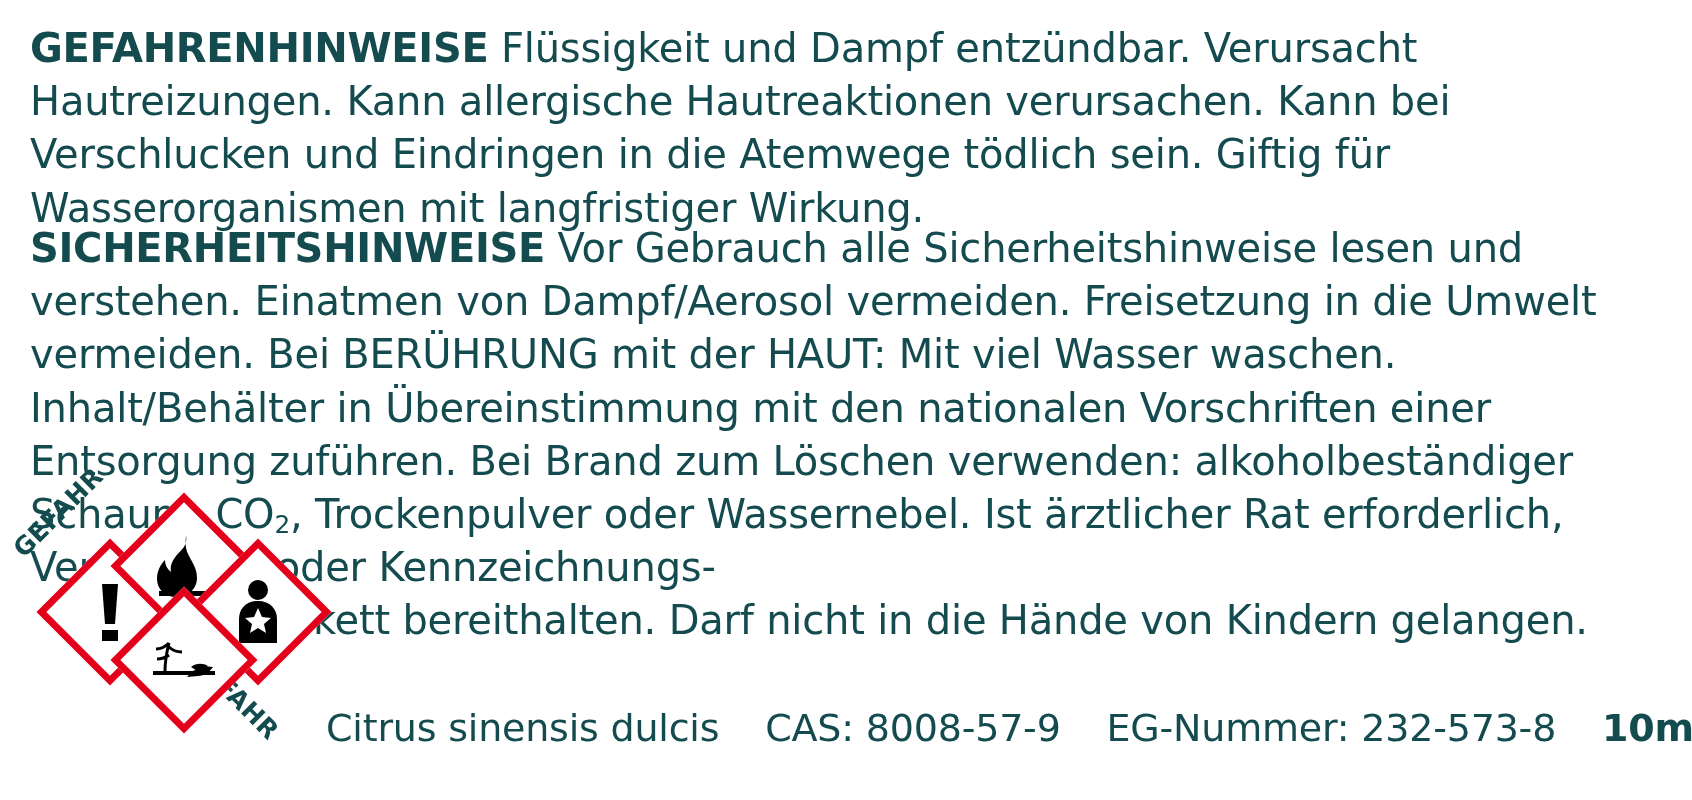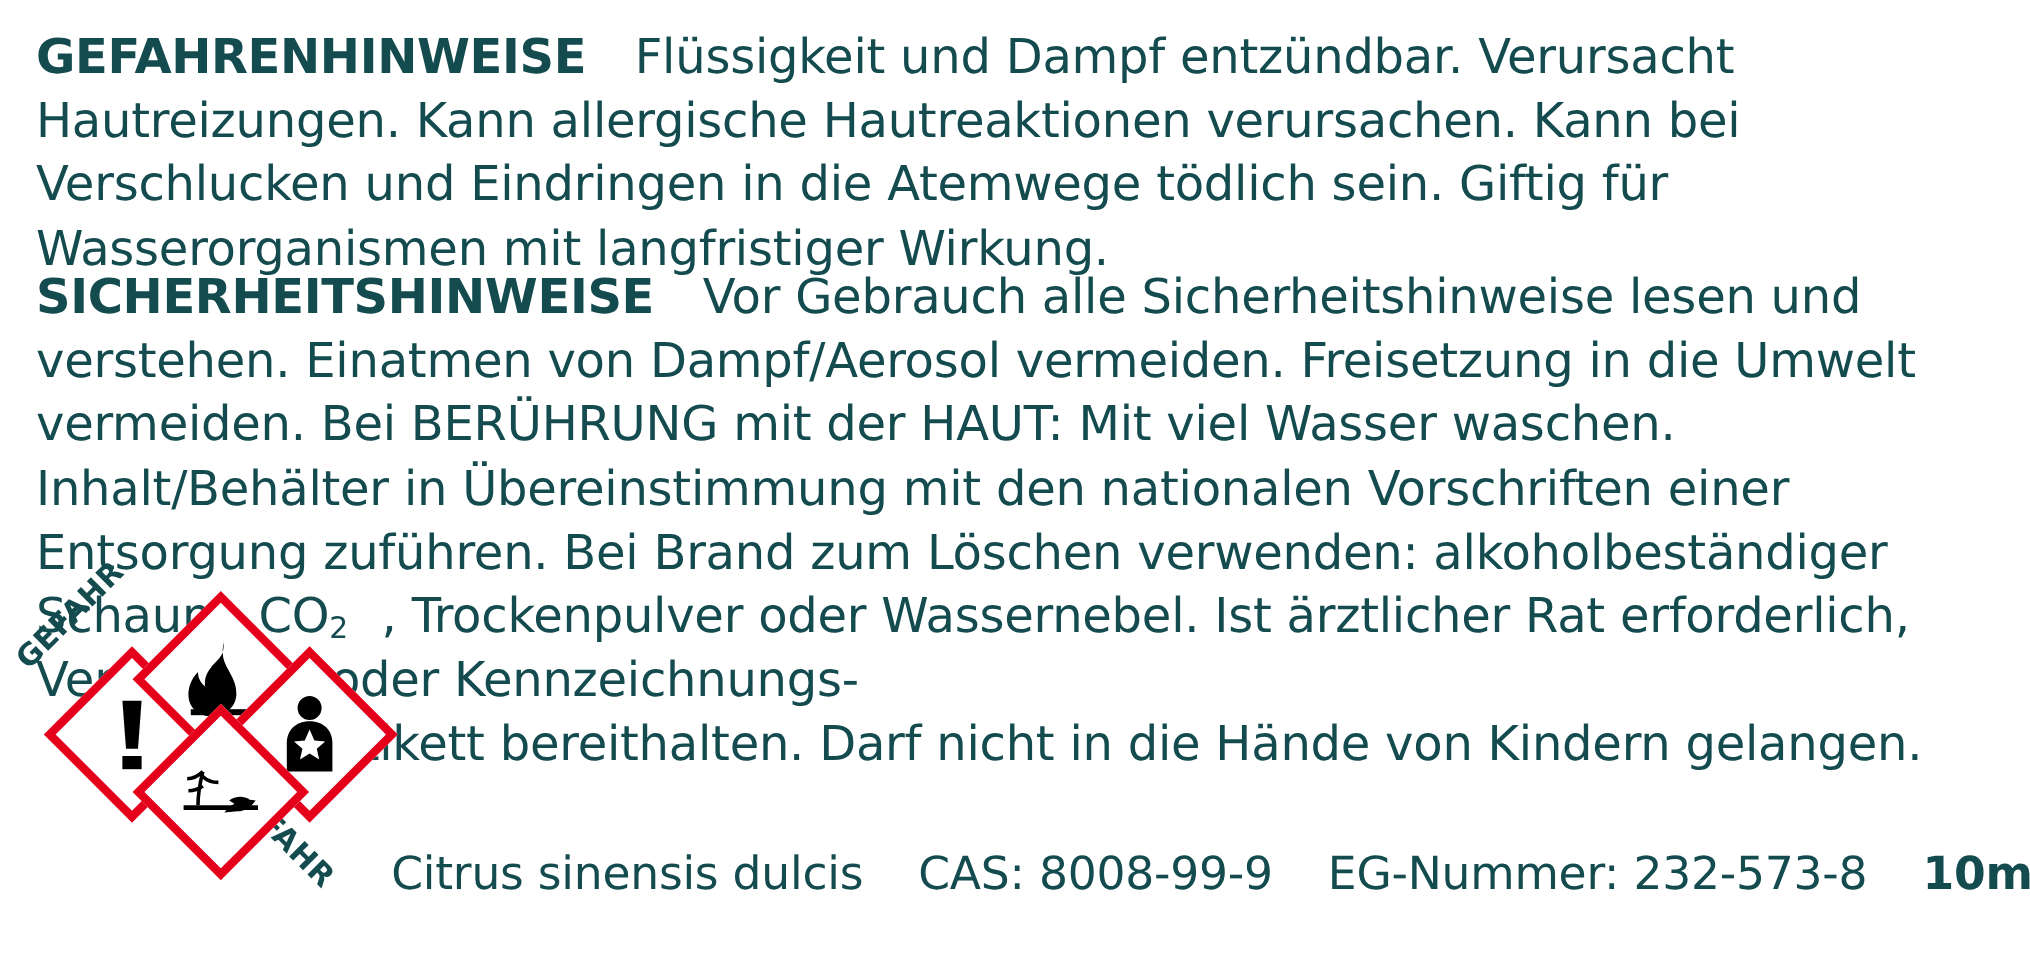--- a/index.html
+++ b/index.html
@@ -33,21 +33,20 @@
     letter-spacing: -0.2px;
   }
   #hazard-block { top: 22px; }
   #precaution-block { top: 222px; }
   .block-heading {
     font-weight: bold;
     letter-spacing: -0.3px;
   }
   .block-body {
     font-weight: normal;
-    margin-left: 28px;
   }
   .precaution-last-line {
     display: block;
     text-align: center;
     padding-left: 150px;
   }
   sub {
     font-size: 0.62em;
     vertical-align: baseline;
     position: relative;
@@ -178,18 +177,18 @@
           <path d="M14 38 c0 -12 2 -20 4 -28 M18 10 c-4 4 -9 6 -13 6 M18 14 c4 4 9 5 13 5 M18 22 c-4 3 -8 4 -12 4" stroke="#000" stroke-width="3" fill="none"></path>
           <path d="M36 44 c6 -8 16 -12 26 -10 c-4 6 -10 9 -15 9 z" fill="#000"></path>
           <path d="M40 34 c5 -4 12 -4 17 -1 l-9 6 z" fill="#000"></path>
         </svg>
       </div>
     </div>
   </div>
 
   <div id="product-footer">
     <span>Citrus sinensis dulcis</span>
-    <span>CAS: 8008-99-9</span>
+    <span>CAS: 8008-57-9</span>
     <span>EG-Nummer: 232-573-8</span>
     <span id="footer-volume">10ml</span>
   </div>
 
 </div>
 
 </body></html>

